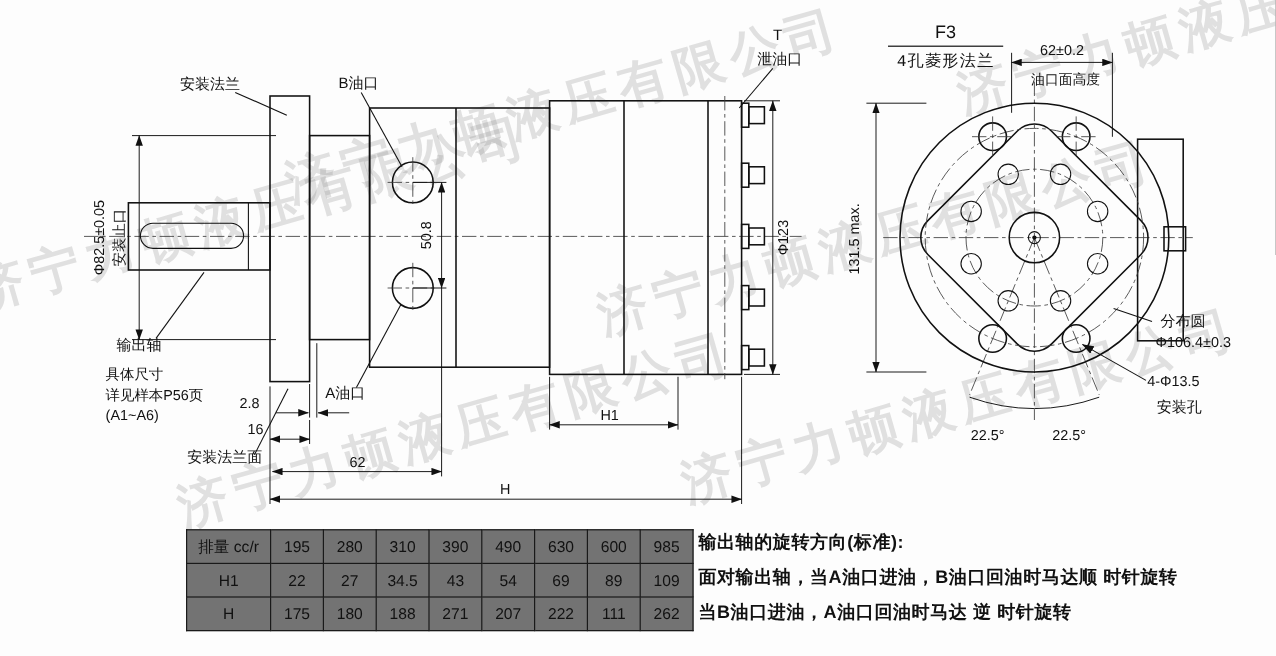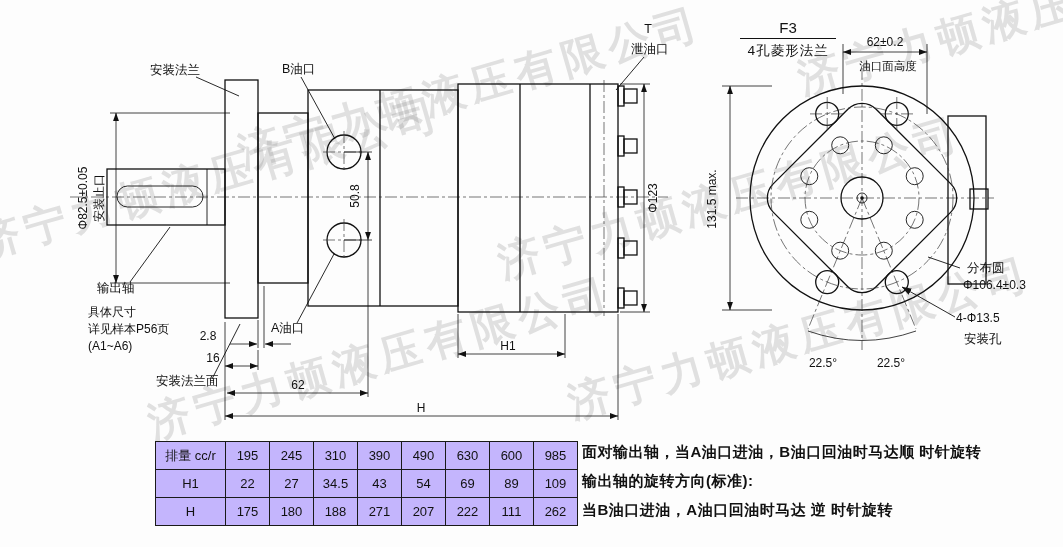--- a/index.html
+++ b/index.html
@@ -14,21 +14,21 @@
   .flange-callout .code { font-size:15px; border-bottom:1.5px solid #111; padding-bottom:2px; }
   .flange-callout .name { font-size:13.5px; padding-top:3px; letter-spacing:1px;font-family:Liberation Mono, monospace; }
   svg text { font-family:"Liberation Sans","DejaVu Sans",sans-serif; fill:#111; }
   .lbl  { font-size:12.5px; }
   .dimt { font-size:12px; }
   .sm   { font-size:11.5px; }
   .ol   { fill:none; stroke:#111; stroke-width:1.3; }
   .thin { fill:none; stroke:#111; stroke-width:.9; }
   .cl   { fill:none; stroke:#3a3a3a; stroke-width:.7; stroke-dasharray:12 3 3 3; }
   .dim  { fill:none; stroke:#111; stroke-width:.8; }
-  table.dims { position:absolute; left:155px; top:441px; border-collapse:collapse; z-index:3; background:#c4b5fd; }
+  table.dims { position:absolute; left:155px; top:441px; border-collapse:collapse; z-index:3; background:#737373; }
   table.dims td { border:1px solid #1a1a1a; width:44px; height:28px; text-align:center; font-size:13px; color:#111; padding:0 2px; }
   table.dims td.rowlab { width:70px; }
   .notes { position:absolute; left:582px; top:443px; width:478px; color:#111; z-index:3; }
   .notes .n { font-size:15px; font-weight:600; letter-spacing:.5px; margin-bottom:10px; white-space:nowrap; }
 </style>
 </head>
 <body>
 
 <div class="page">
 
@@ -228,21 +228,21 @@
   <div class="flange-callout">
     <div class="code">F3</div>
     <div class="name">4孔菱形法兰</div>
   </div>
 
   <table class="dims">
     <tbody>
       <tr>
         <td class="rowlab">排量 cc/r</td>
         <td>195</td>
-        <td>245</td>
+        <td>280</td>
         <td>310</td>
         <td>390</td>
         <td>490</td>
         <td>630</td>
         <td>600</td>
         <td>985</td>
       </tr>
       <tr>
         <td class="rowlab">H1</td>
         <td>22</td>
@@ -262,18 +262,18 @@
         <td>271</td>
         <td>207</td>
         <td>222</td>
         <td>111</td>
         <td>262</td>
       </tr>
     </tbody>
   </table>
 
   <div class="notes">
+    <div class="n">输出轴的旋转方向(标准):</div>
     <div class="n">面对输出轴，当A油口进油，B油口回油时马达顺 时针旋转</div>
-    <div class="n">输出轴的旋转方向(标准):</div>
     <div class="n">当B油口进油，A油口回油时马达 逆 时针旋转</div>
   </div>
 
 </div>
 
 </body></html>

